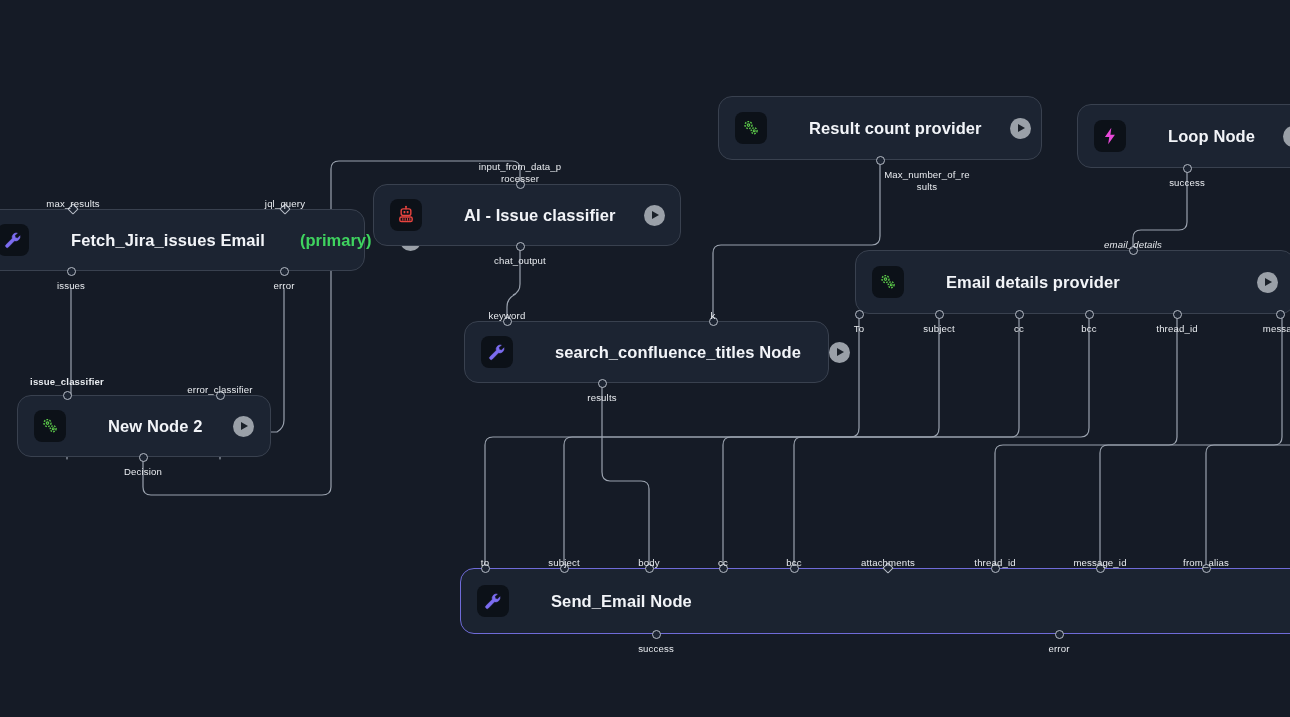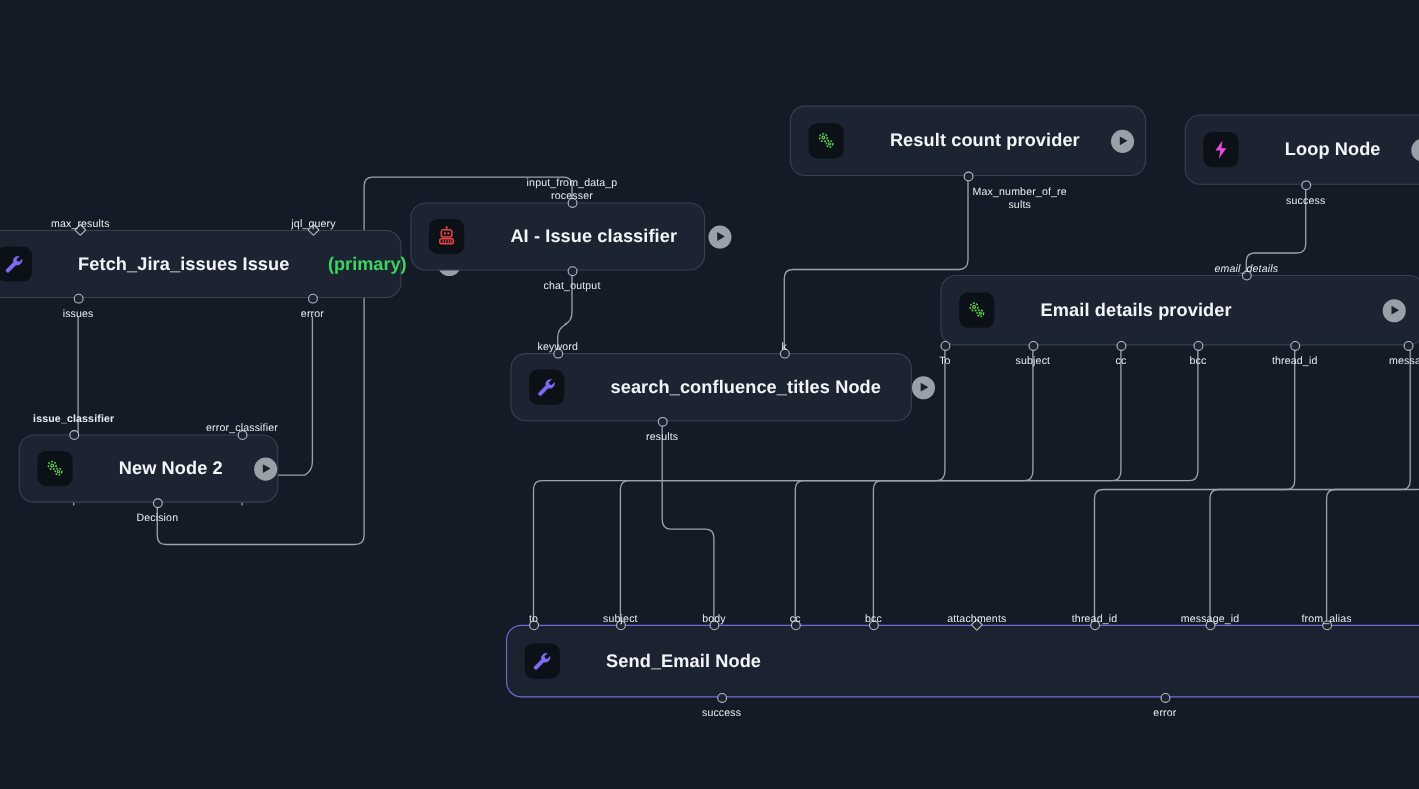--- a/index.html
+++ b/index.html
@@ -135,41 +135,41 @@
       <path d="M 1282 316 L 1282 437 Q 1282 445 1274 445 L 1108 445 Q 1100 445 1100 453 L 1100 566" fill="none" stroke="#9aa2ae" stroke-width="1.2" stroke-linecap="round"></path>
       <path d="M 1296 437 Q 1296 445 1288 445 L 1214 445 Q 1206 445 1206 453 L 1206 566" fill="none" stroke="#9aa2ae" stroke-width="1.2" stroke-linecap="round"></path>
     </svg>
   <div id="node-layer">
       <div class="node" style="left: -20px; top: 209px; width: 385px; height: 62px;">
         <div class="node-icon">
           <svg width="20" height="20" viewBox="0 0 24 24">
             <path d="M17.2 3.6a5.3 5.3 0 0 0-6.1 6.6L3.8 17.5a2 2 0 1 0 2.8 2.8l7.2-7.3a5.3 5.3 0 0 0 6.6-6.1l-3 3-2.5-.7-.7-2.5 3-3z" fill="#7c6cf0" stroke="#7c6cf0" stroke-width="0.6" stroke-linejoin="round"></path>
           </svg>
         </div>
-        <span class="node-title">Fetch_Jira_issues Issue</span>
+        <span class="node-title">Fetch_Jira_issues Email</span>
         <span class="node-badge">(primary)</span>
         <div class="run-btn">
           <div class="tri"></div>
         </div>
       </div>
-      <div class="node" style="left: 17px; top: 395px; width: 236px; height: 62px; text-align: right;">
+      <div class="node" style="left: 17px; top: 395px; width: 254px; height: 62px; text-align: right;">
         <div class="node-icon">
           <svg width="20" height="20" viewBox="0 0 24 24">
             <circle cx="9" cy="8.5" r="4.2" fill="none" stroke="#5cc94a" stroke-width="1.7" stroke-dasharray="2.1 1.5"></circle>
             <circle cx="9" cy="8.5" r="1.5" fill="none" stroke="#5cc94a" stroke-width="1.4"></circle>
             <circle cx="15.8" cy="15.3" r="3.5" fill="none" stroke="#5cc94a" stroke-width="1.7" stroke-dasharray="2 1.4"></circle>
             <circle cx="15.8" cy="15.3" r="1.2" fill="none" stroke="#5cc94a" stroke-width="1.3"></circle>
           </svg>
         </div>
         <span class="node-title">New Node 2</span>
         <div class="run-btn">
           <div class="tri"></div>
         </div>
       </div>
-      <div class="node" style="left: 373px; top: 184px; width: 268px; height: 62px; align-items: center;">
+      <div class="node" style="left: 373px; top: 184px; width: 308px; height: 62px; align-items: center;">
         <div class="node-icon">
           <svg width="20" height="20" viewBox="0 0 24 24">
             <path d="M12 2.2v2.3" stroke="#e8443f" stroke-width="1.6" stroke-linecap="round"></path>
             <circle cx="12" cy="1.9" r="1.1" fill="#e8443f"></circle>
             <rect x="6.2" y="4.6" width="11.6" height="8" rx="2.4" fill="none" stroke="#e8443f" stroke-width="1.7"></rect>
             <rect x="9.1" y="7.3" width="2.1" height="2.5" rx="0.6" fill="#e8443f"></rect>
             <rect x="12.9" y="7.3" width="2.1" height="2.5" rx="0.6" fill="#e8443f"></rect>
             <rect x="4.6" y="14.4" width="14.8" height="5.4" rx="1.9" fill="none" stroke="#e8443f" stroke-width="1.7"></rect>
             <path d="M8.2 16.2v1.9M11 16.2v1.9M13.8 16.2v1.9M16.6 16.2v1.9" stroke="#e8443f" stroke-width="1.3" stroke-linecap="round"></path>
           </svg>

